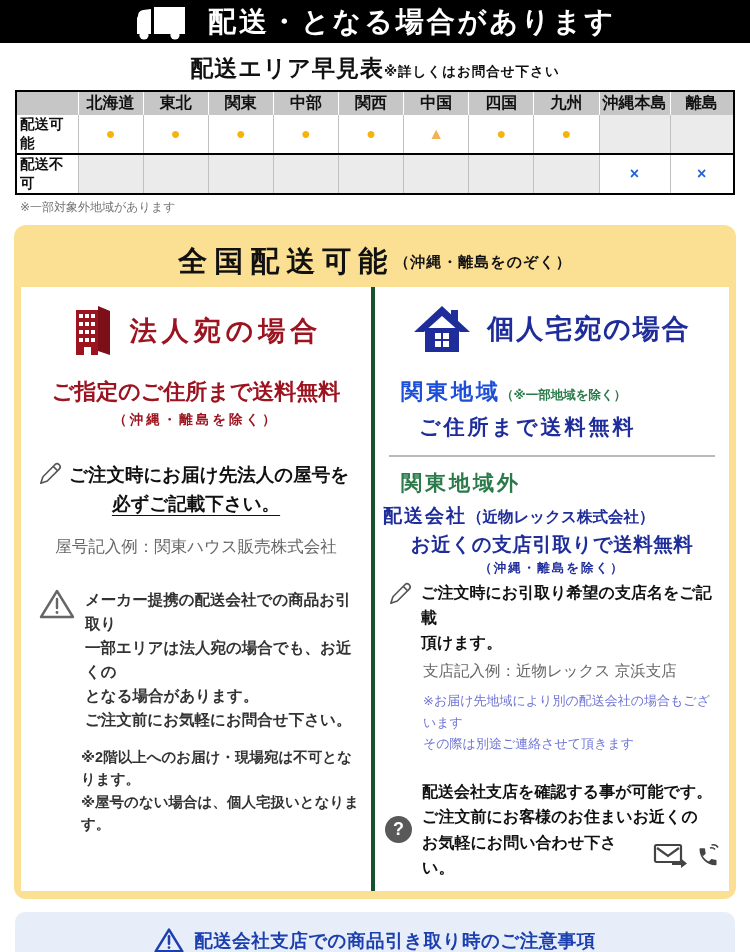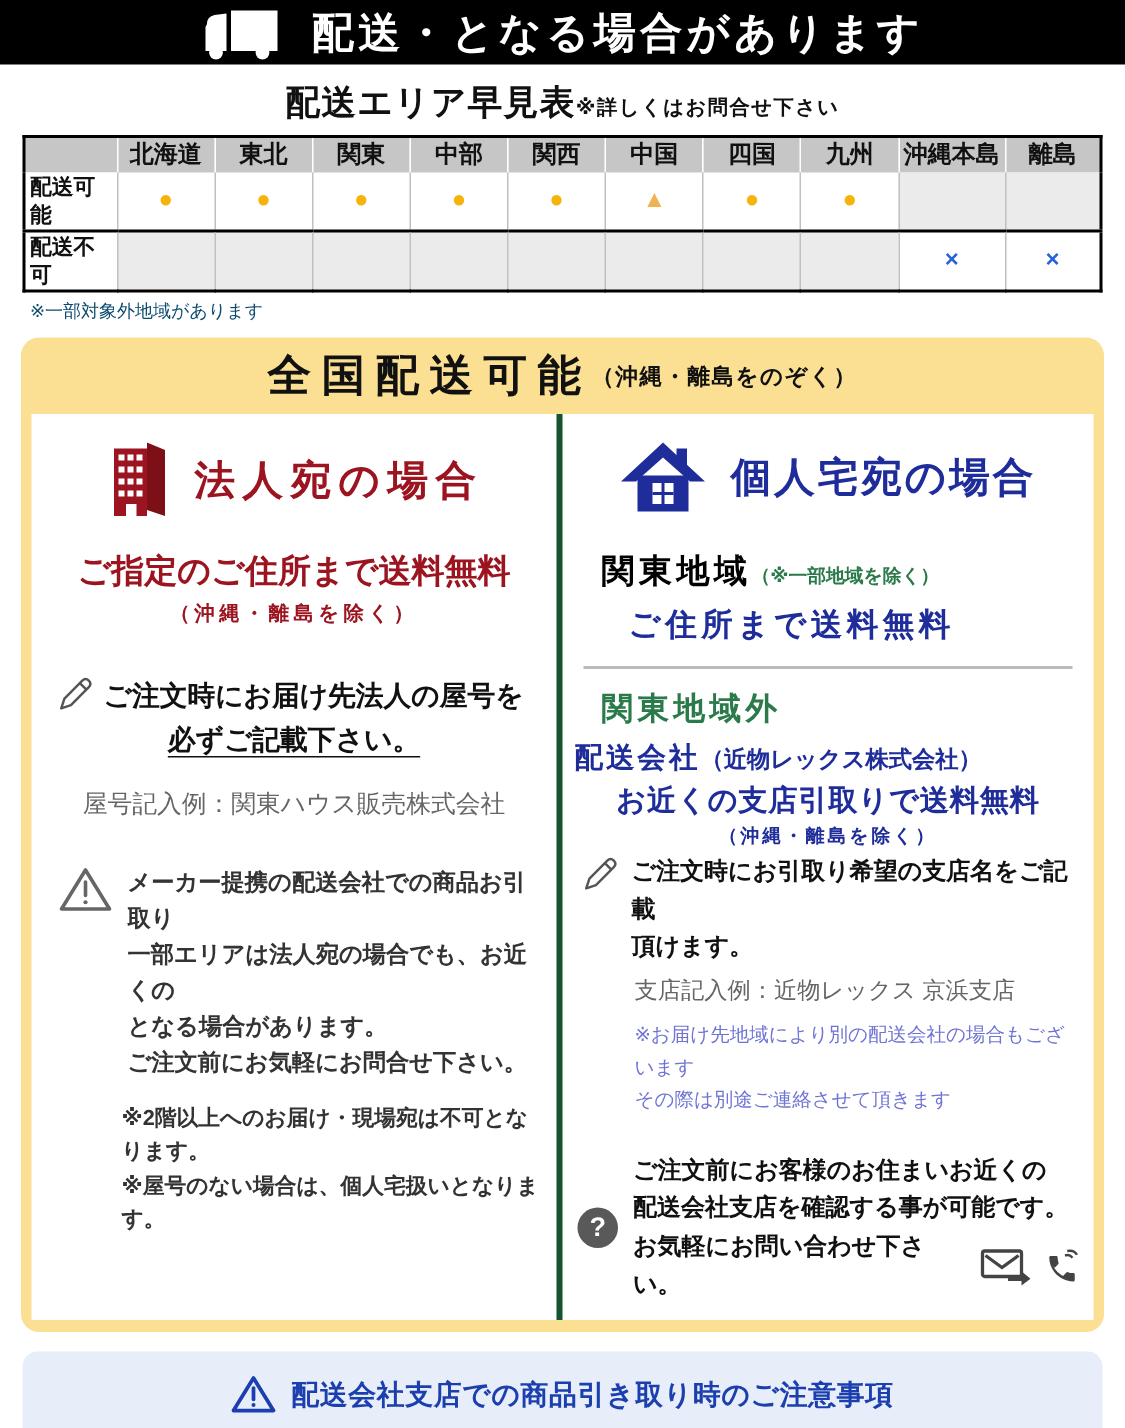--- a/index.html
+++ b/index.html
@@ -27,25 +27,25 @@
     border-left:1px solid #c0c0c0; height:24px; text-align:center; vertical-align:middle;
     font-size:16px; padding:0;
   }
   table.area thead th { background:#c6c6c6; font-weight:bold; border-left:1px solid #fff; }
   table.area .rowlabel { font-weight:bold; text-align:left; padding-left:3px; background:#fff; font-size:14.5px; }
   table.area tr.r2 td, table.area tr.r2 th { border-top:2px solid #000; }
   td.c { color:#f6b40a; font-size:20px; line-height:1; }
   td.t { color:#efb254; font-size:15px; line-height:1; }
   td.x { color:#2663d9; font-size:17px; font-weight:bold; }
   td.off { background:#ebebeb; }
-  .table-note { font-size:12px; color:#0c4a6e; margin:4px 0 0 20px; }
+  .table-note { font-size:12px; color:#737373; margin:4px 0 0 20px; }
   
   .ybox {
     width:722px; margin:9px auto 0; background:#fbdf92; border-radius:12px;
-    padding:1px 7px 8px 7px;
+    padding:12px 7px 8px 7px;
   }
   .ybox-head { height:50px; display:flex; align-items:center; justify-content:center; }
   .ybox-head .big { font-size:29px; font-weight:bold; letter-spacing:7px; }
   .ybox-head .small { font-size:15px; font-weight:bold; letter-spacing:1px; }
   .panel { background:#fff; display:flex; min-height:486px; }
   .col { width:50%; padding:12px 8px 10px 8px; }
   .col-left { border-right:4px solid #14532d; }
   
   .head-row { display:flex; align-items:center; justify-content:center; gap:16px; margin-top:6px; }
   .corp-title { color:#9b1420; font-size:27px; font-weight:bold; letter-spacing:5px; }
@@ -55,21 +55,21 @@
   .pencil-row .txt { font-size:18.5px; font-weight:bold; line-height:1.5; }
   .must { text-align:center; font-size:18.5px; font-weight:bold; margin-top:2px; }
   .must span { text-decoration:underline; text-underline-offset:5px; }
   .example-l { color:#666; font-size:16.5px; text-align:center; margin-top:20px; }
   .warn-row { display:flex; align-items:flex-start; gap:10px; margin-top:30px; padding-left:10px; }
   .warn-row .lines { font-size:15.5px; font-weight:600; color:#333; line-height:1.55; }
   .warn-notes { font-size:14.5px; font-weight:600; color:#333; line-height:1.55; margin-top:14px; padding-left:52px; }
   
   .pers-title { color:#1f2d9b; font-size:27px; font-weight:bold; letter-spacing:2px; }
   .kanto-line { margin-top:24px; padding-left:18px; }
-  .kanto { color:#000000; font-size:22px; font-weight:bold; letter-spacing:3px; }
+  .kanto { color:#1d4ed8; font-size:22px; font-weight:bold; letter-spacing:3px; }
   .kanto-note { color:#2a7a4a; font-size:12.5px; font-weight:bold; }
   .kanto-free { color:#1f2d9b; font-size:21px; font-weight:bold; letter-spacing:3px; padding-left:36px; margin-top:6px; }
   .divider { border-top:2px solid #bbb; margin:14px 6px 12px 6px; }
   .outside { color:#2a7a4a; font-size:21px; font-weight:bold; letter-spacing:3px; padding-left:18px; }
   .carrier { text-align:left; margin-top:6px; color:#1f2d9b; font-weight:bold; }
   .carrier .a { font-size:19px; letter-spacing:2px; }
   .carrier .b { font-size:15.5px; }
   .branch-free { text-align:center; color:#1f2d9b; font-size:19.5px; font-weight:bold; letter-spacing:0.5px; margin-top:2px; }
   .branch-note { text-align:center; color:#1f2d9b; font-size:12.5px; font-weight:bold; letter-spacing:2px; margin-top:2px; }
   .pencil-row2 { display:flex; align-items:flex-start; gap:8px; margin-top:4px; padding-left:4px; }
@@ -263,22 +263,22 @@
         </div>
       </div>
       <div class="example-r">支店記入例：近物レックス 京浜支店</div>
       <div class="peri">
         <div>※お届け先地域により別の配送会社の場合もございます</div>
         <div>その際は別途ご連絡させて頂きます</div>
       </div>
       <div class="q-row">
         <div class="q-circle">?</div>
         <div class="q-lines">
+          <div>配送会社支店を確認する事が可能です。</div>
           <div>ご注文前にお客様のお住まいお近くの</div>
-          <div>配送会社支店を確認する事が可能です。</div>
           <div class="q-last">
             <span>お気軽にお問い合わせ下さい。</span>
             <span class="contact-icons">
               <span>
                 <svg width="34" height="27" viewBox="0 0 34 27">
                   <rect x="2" y="3" width="26" height="17" rx="1.5" fill="none" stroke="#444" stroke-width="2.2"></rect>
                   <path d="M4 6 L15 14 L26 6" fill="none" stroke="#444" stroke-width="2.2"></path>
                   <path d="M19 22 L28 22 L28 18 L34 23 L28 27.5 L28 24.5 L19 24.5 Z" fill="#444" transform="translate(0,-1.5)"></path>
                 </svg>
               </span>

